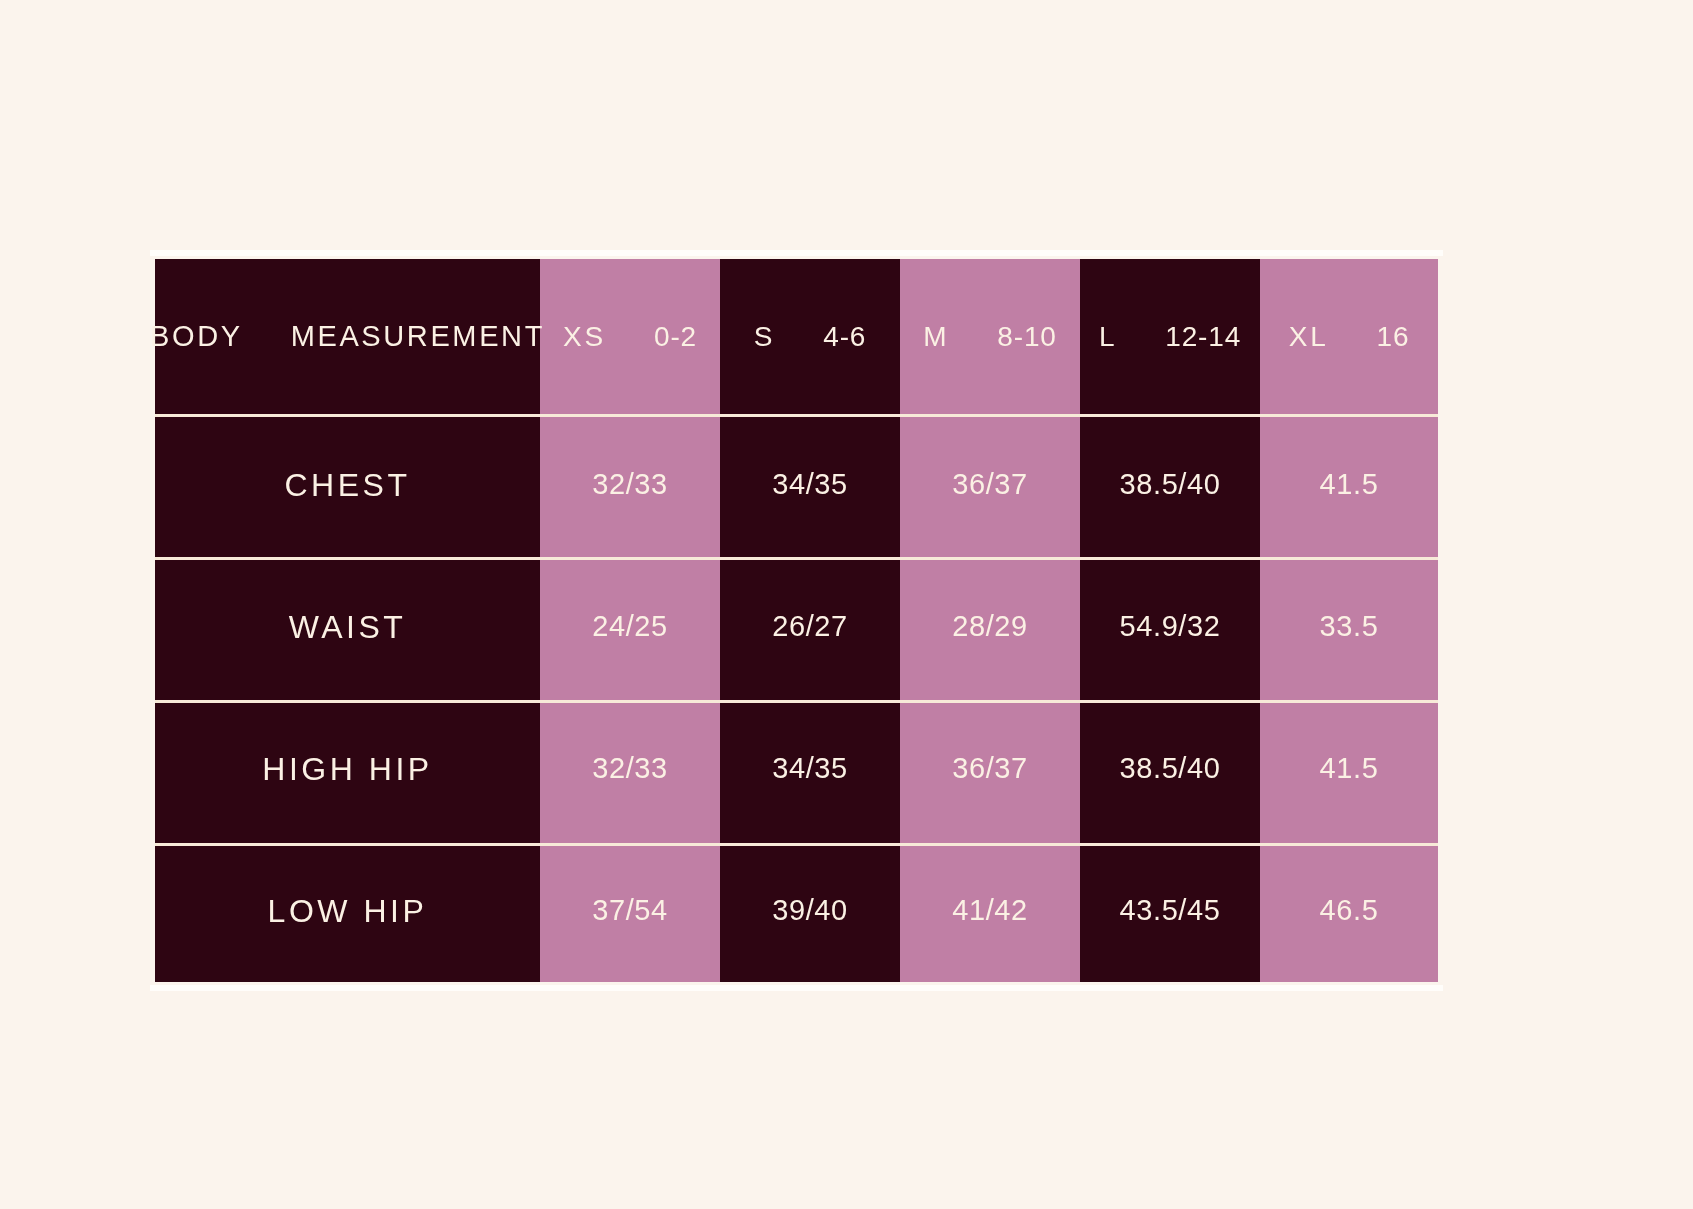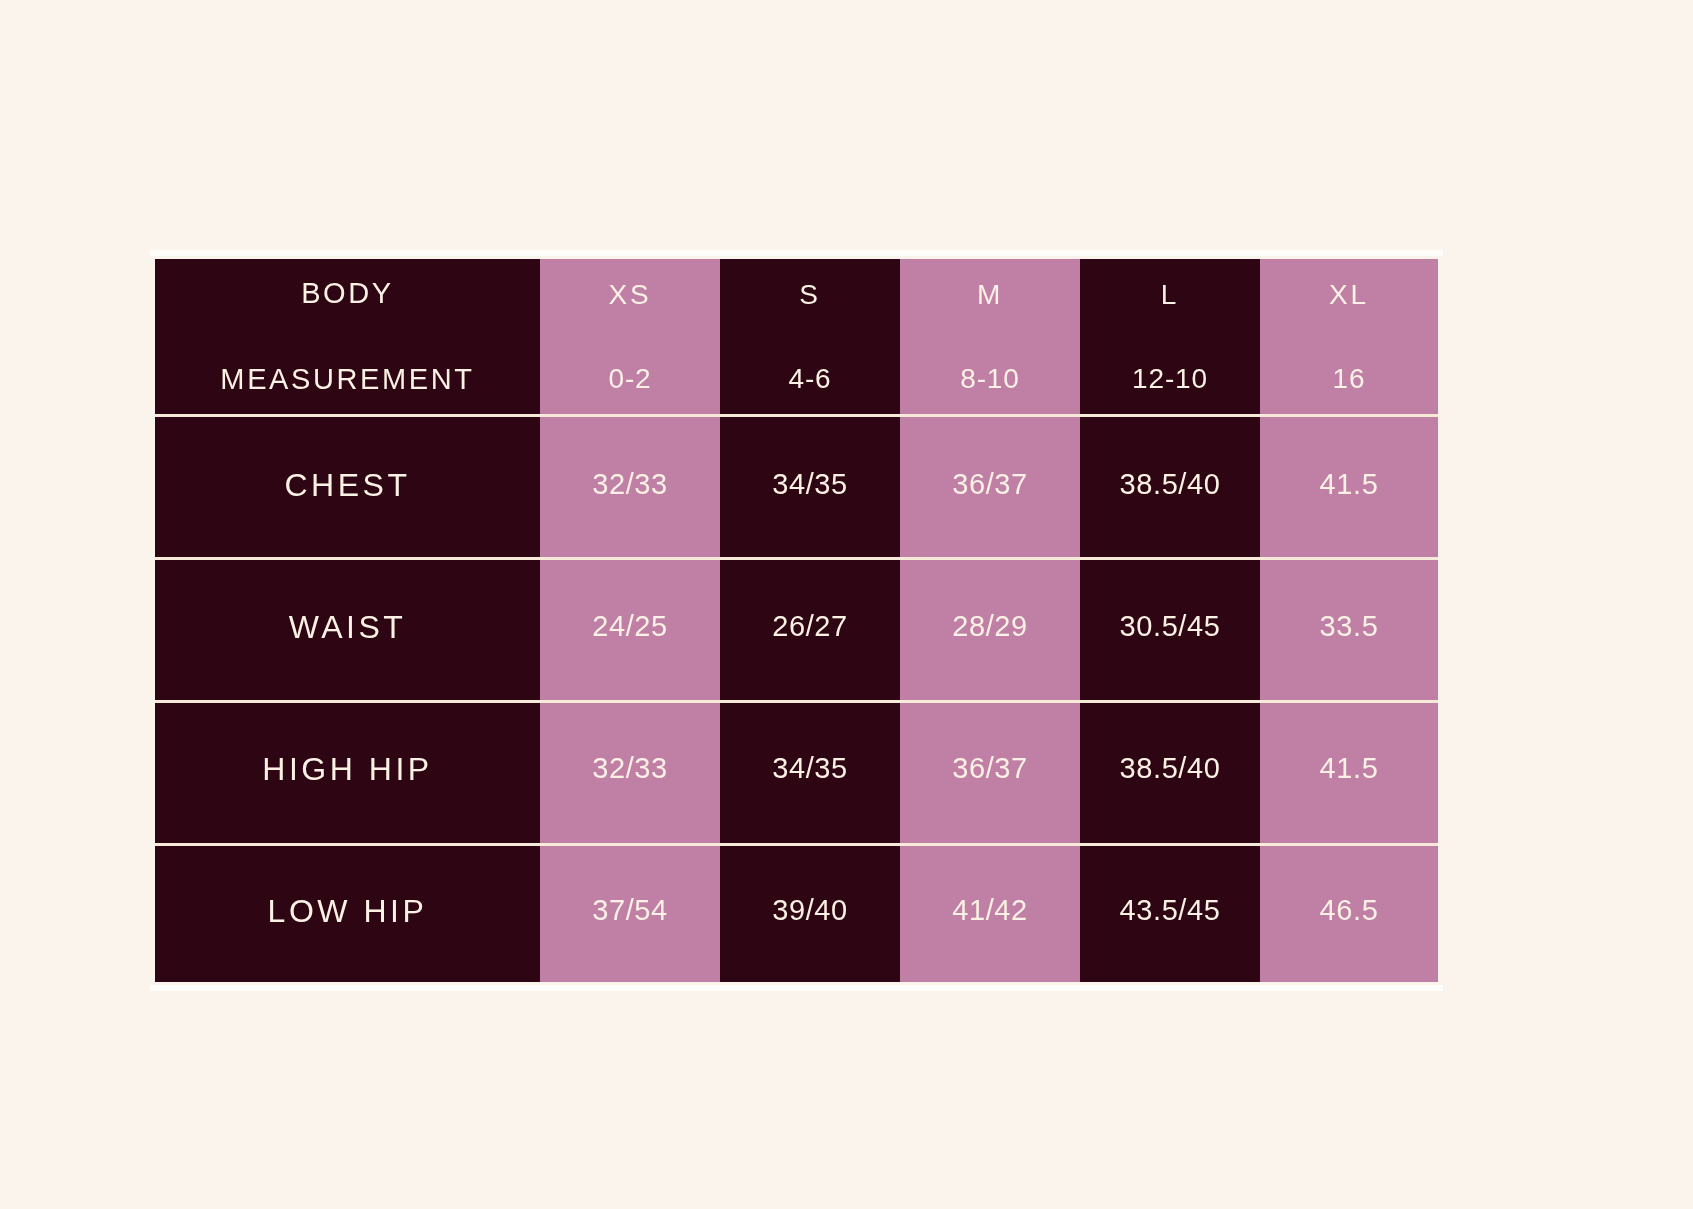--- a/index.html
+++ b/index.html
@@ -55,21 +55,20 @@
     height: 100%;
     display: grid;
     grid-template-columns: 385px 180px 180px 180px 180px 178px;
     grid-template-rows: 155px 1fr 1fr 1fr 1fr;
   }
 
   .cell {
     position: relative;
     z-index: 2;
     display: flex;
-    flex-direction: column;
     align-items: center;
     justify-content: center;
     color: #fbf1e4;
     text-align: center;
     letter-spacing: 0.06em;
     line-height: 1.28;
     gap: 48px;
   }
 
   .head-cell {
@@ -141,40 +140,40 @@
       <span class="sub">4-6</span>
     </div>
 
     <div class="cell head-cell">
       <span>M</span>
       <span class="sub">8-10</span>
     </div>
 
     <div class="cell head-cell">
       <span>L</span>
-      <span class="sub">12-10</span>
+      <span class="sub">12-14</span>
     </div>
 
     <div class="cell head-cell">
       <span>XL</span>
       <span class="sub">16</span>
     </div>
 
     <div class="cell row-label">CHEST</div>
     <div class="cell value-cell">32/33</div>
     <div class="cell value-cell">34/35</div>
     <div class="cell value-cell">36/37</div>
     <div class="cell value-cell">38.5/40</div>
     <div class="cell value-cell">41.5</div>
 
     <div class="cell row-label">WAIST</div>
     <div class="cell value-cell">24/25</div>
     <div class="cell value-cell">26/27</div>
     <div class="cell value-cell">28/29</div>
-    <div class="cell value-cell">30.5/45</div>
+    <div class="cell value-cell">54.9/32</div>
     <div class="cell value-cell">33.5</div>
 
     <div class="cell row-label">HIGH HIP</div>
     <div class="cell value-cell">32/33</div>
     <div class="cell value-cell">34/35</div>
     <div class="cell value-cell">36/37</div>
     <div class="cell value-cell">38.5/40</div>
     <div class="cell value-cell">41.5</div>
 
     <div class="cell row-label">LOW HIP</div>

